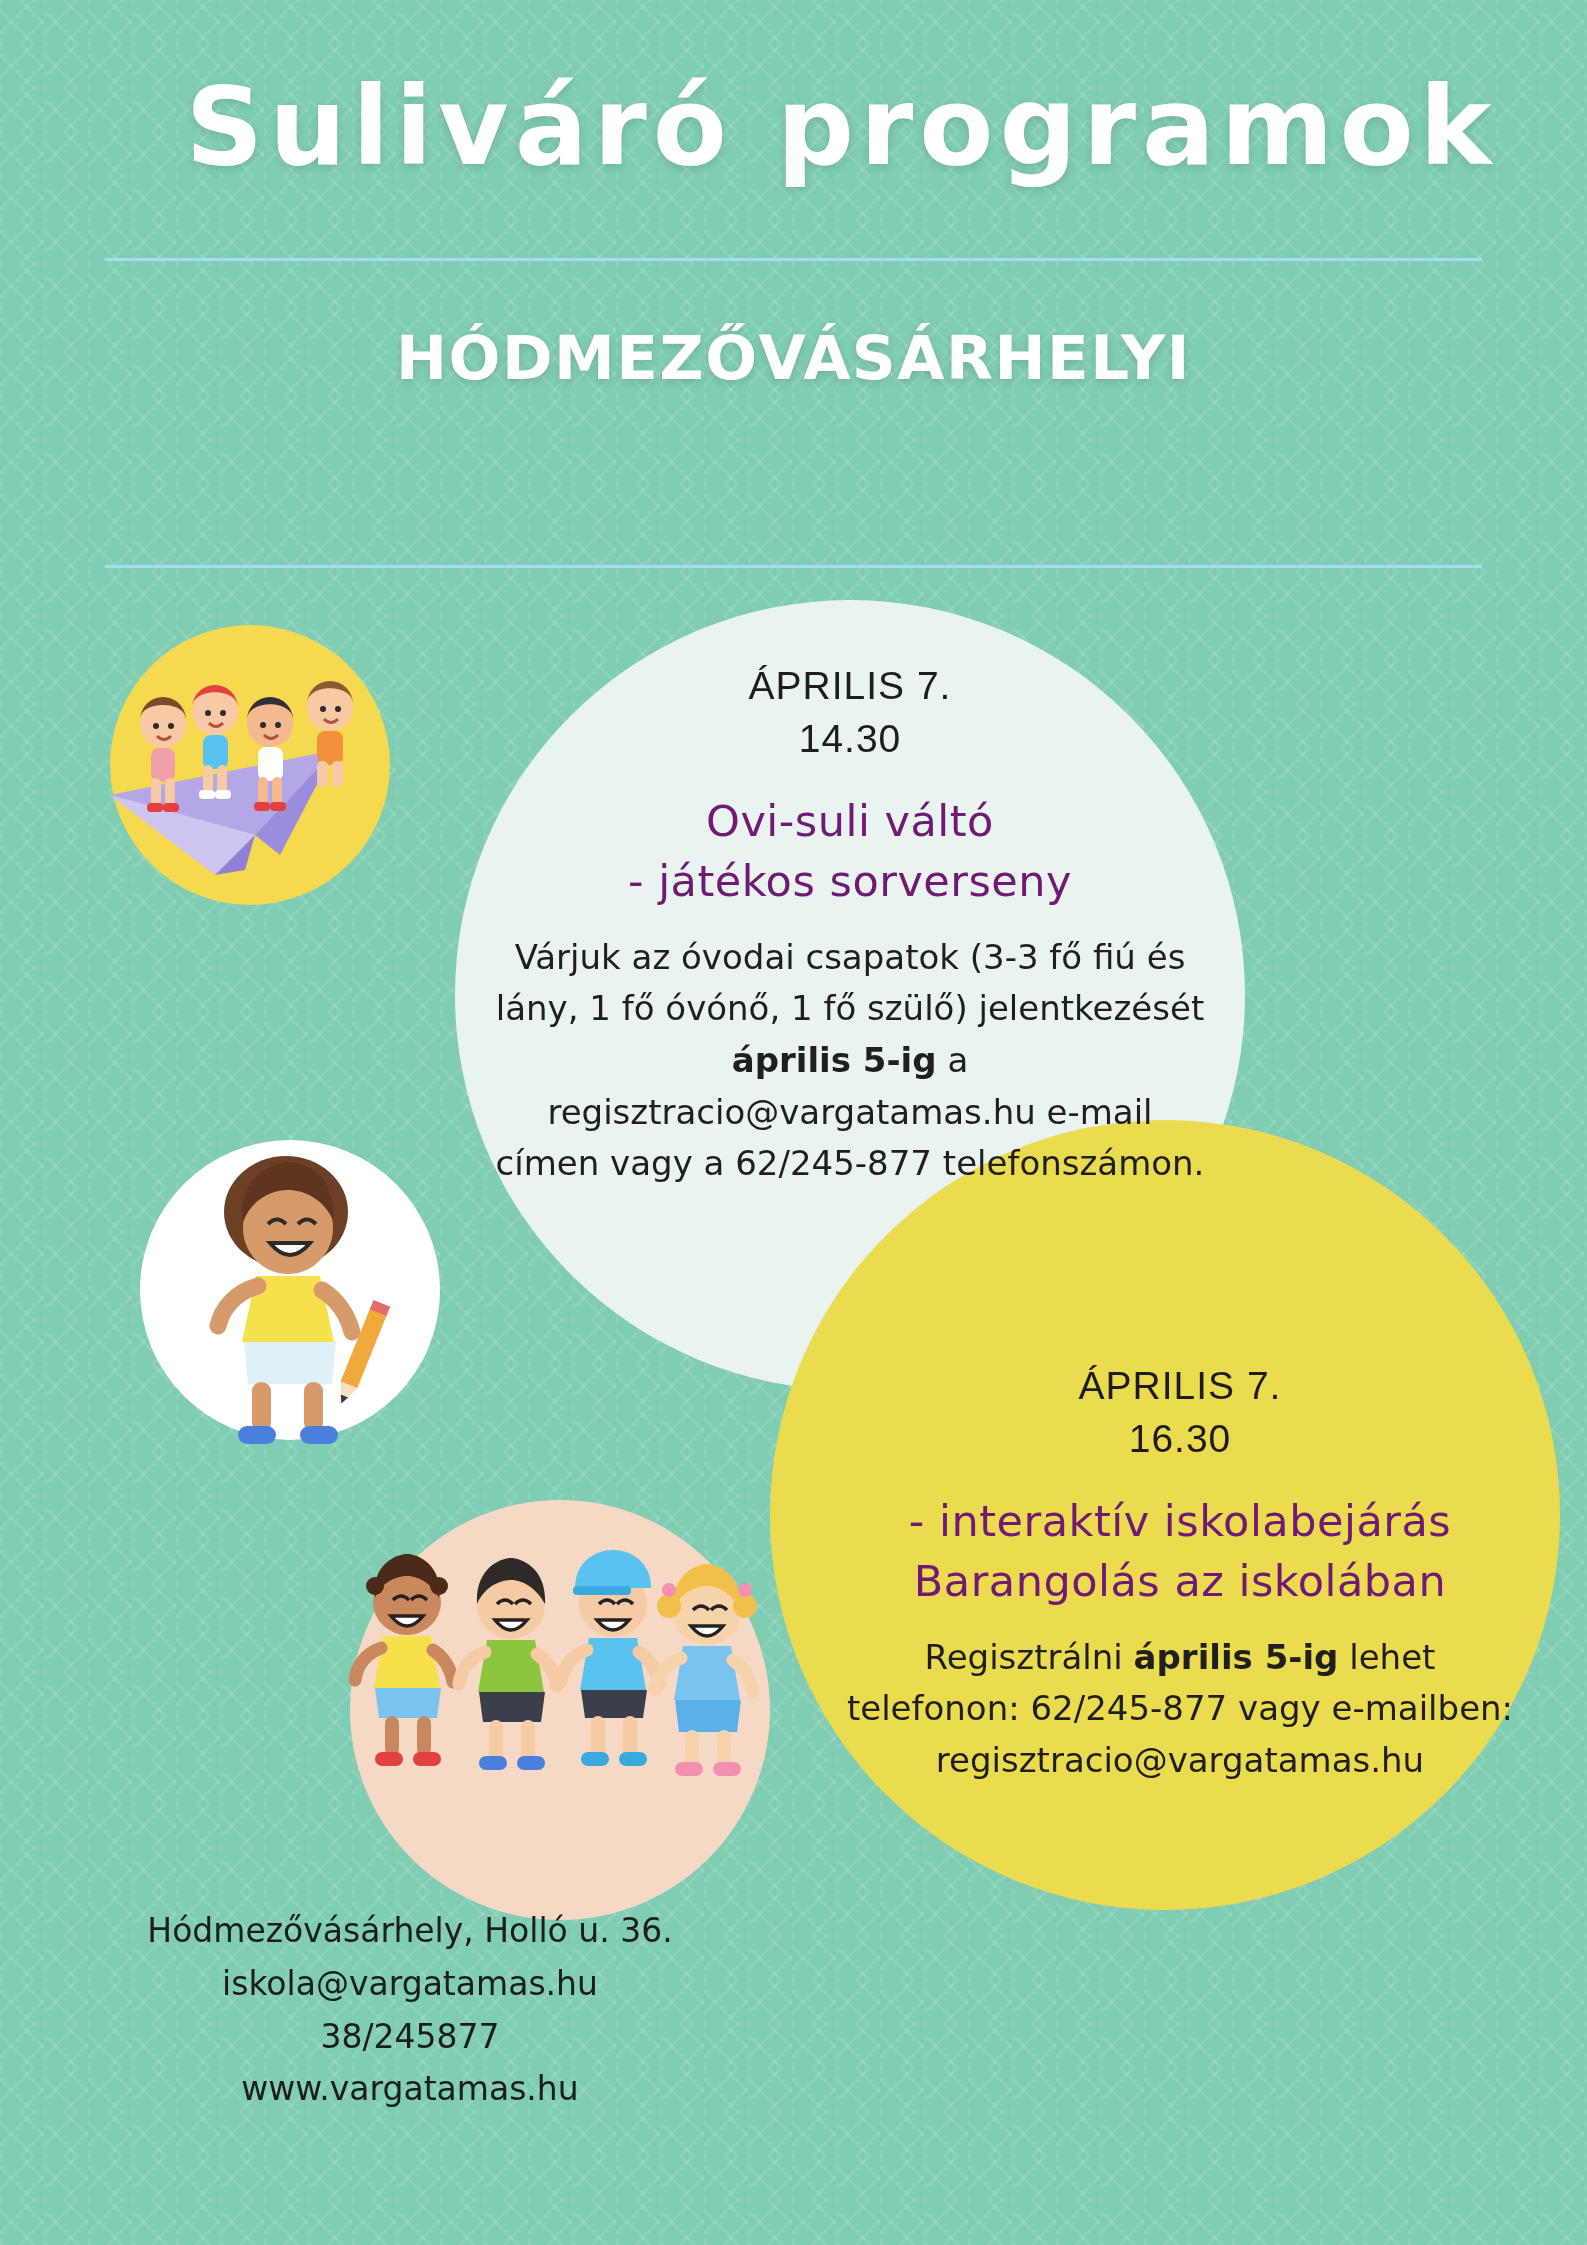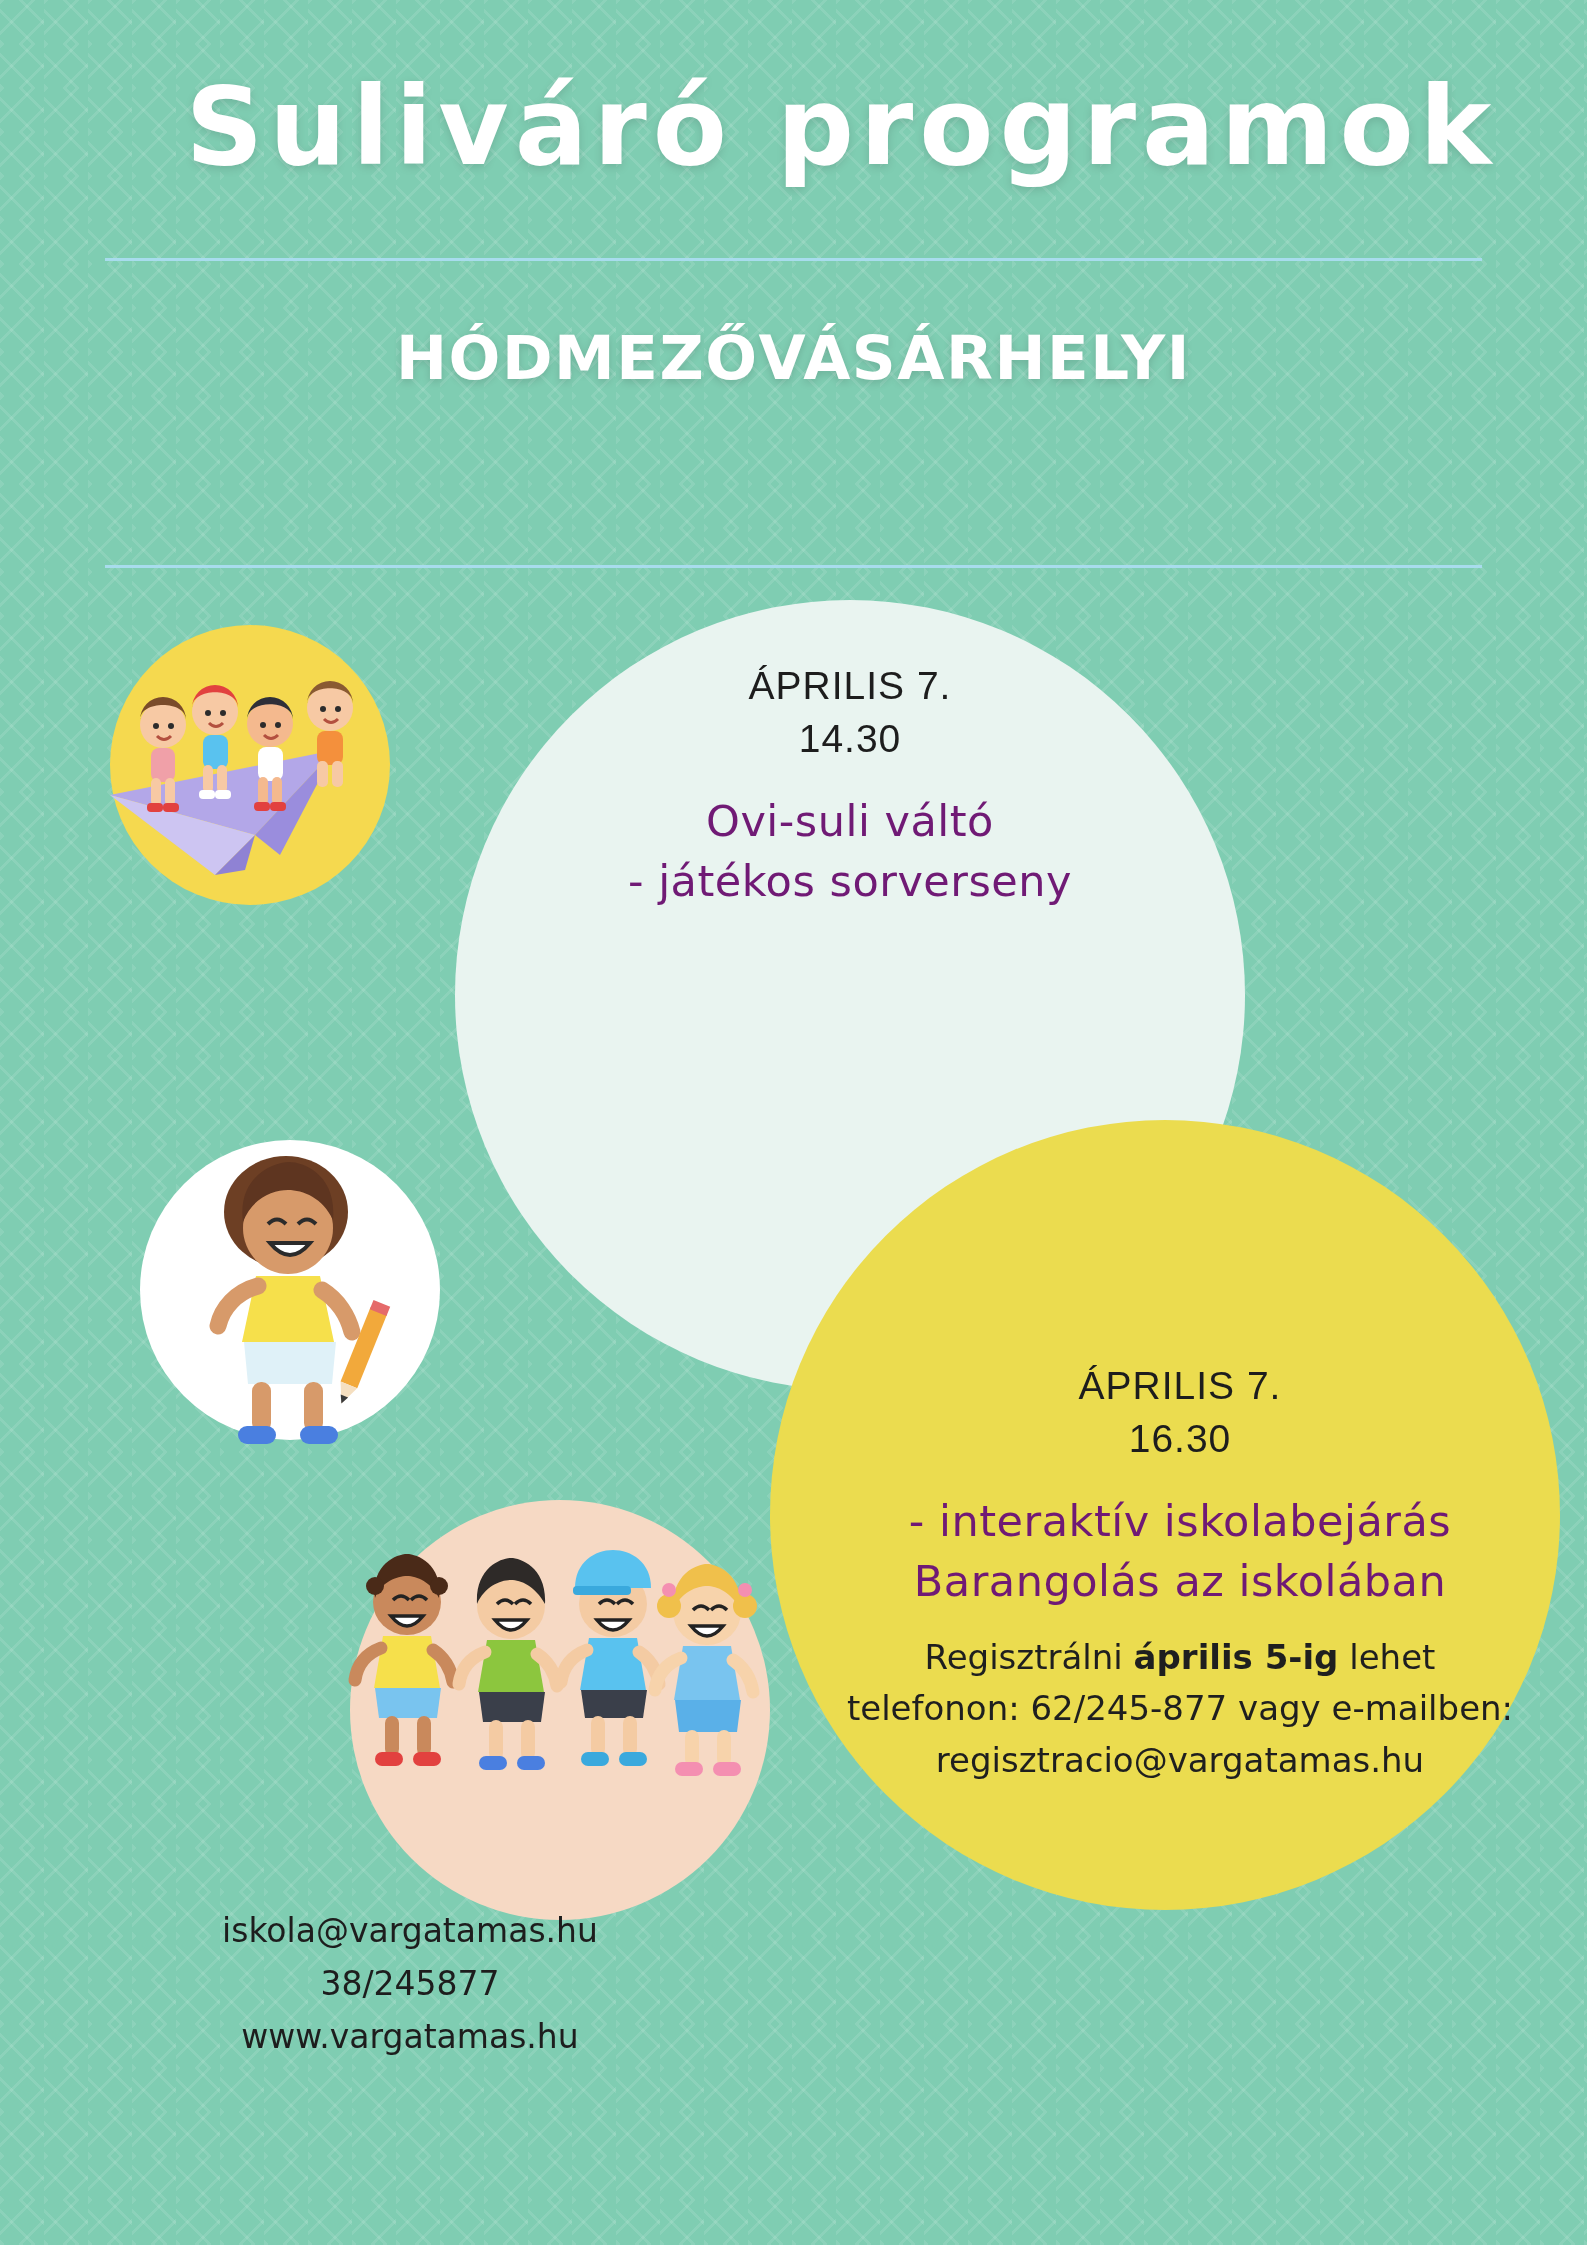--- a/index.html
+++ b/index.html
@@ -348,33 +348,37 @@
 
 <div class="event event-1">
   <div class="event-date">
     <div>ÁPRILIS 7.</div>
     <div>14.30</div>
   </div>
   <div class="event-title">
     <span class="sub">Ovi-suli váltó</span>
     <span class="sub">- játékos sorverseny</span>
   </div>
+  <div class="event-body">
+    <span>Várjuk az óvodai csapatok (3-3  fő fiú és lány, 1 fő óvónő, 1 fő szülő) jelentkezését </span><b>április 5-ig</b><span> a regisztracio@vargatamas.hu e-mail címen vagy a 62/245-877 telefonszámon.</span>
+  </div>
 </div>
 
 <div class="event event-2">
   <div class="event-date">
     <div>ÁPRILIS 7.</div>
     <div>16.30</div>
   </div>
   <div class="event-title">
     <span class="sub">- interaktív iskolabejárás</span>
     <span class="sub">Barangolás az iskolában</span>
   </div>
   <div class="event-body">
     <span>Regisztrálni </span><b>április 5-ig</b><span> lehet telefonon: 62/245-877 vagy e-mailben: regisztracio@vargatamas.hu</span>
   </div>
 </div>
 
 <div class="footer">
+  <div>Hódmezővásárhely, Holló u. 36.</div>
   <div>iskola@vargatamas.hu</div>
   <div>38/245877</div>
   <div>www.vargatamas.hu</div>
 </div>
 
 </body></html>

